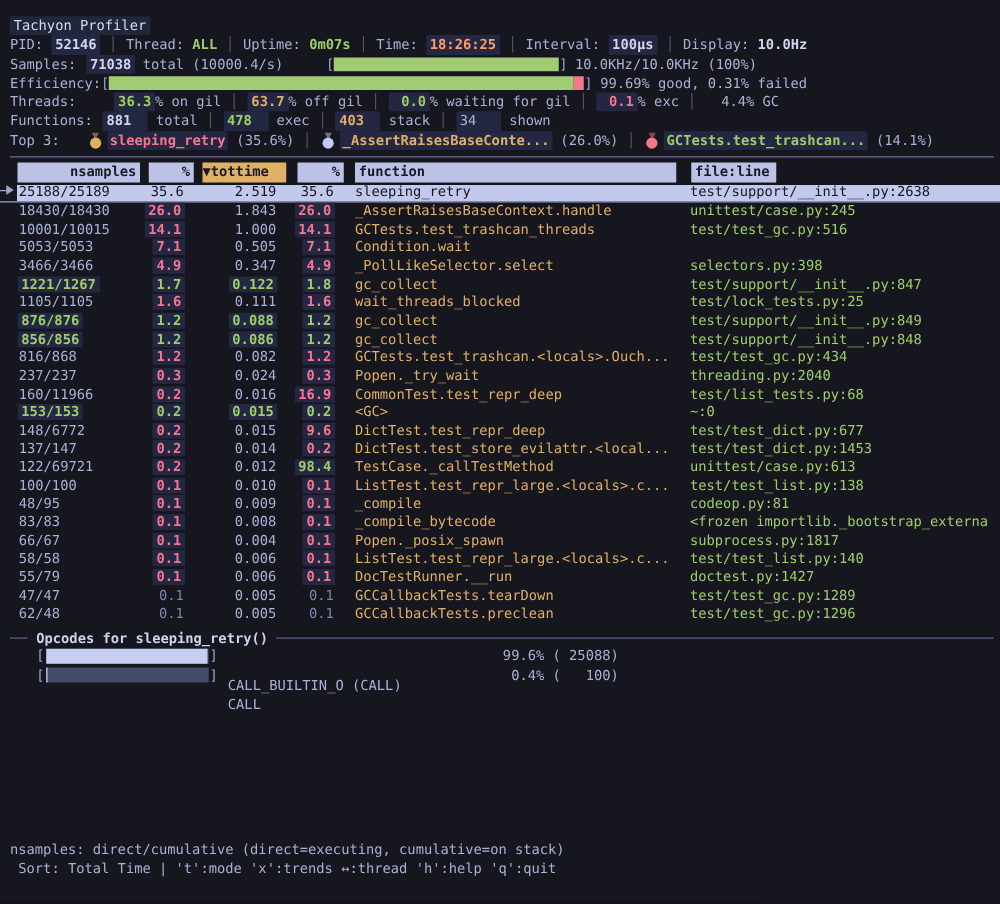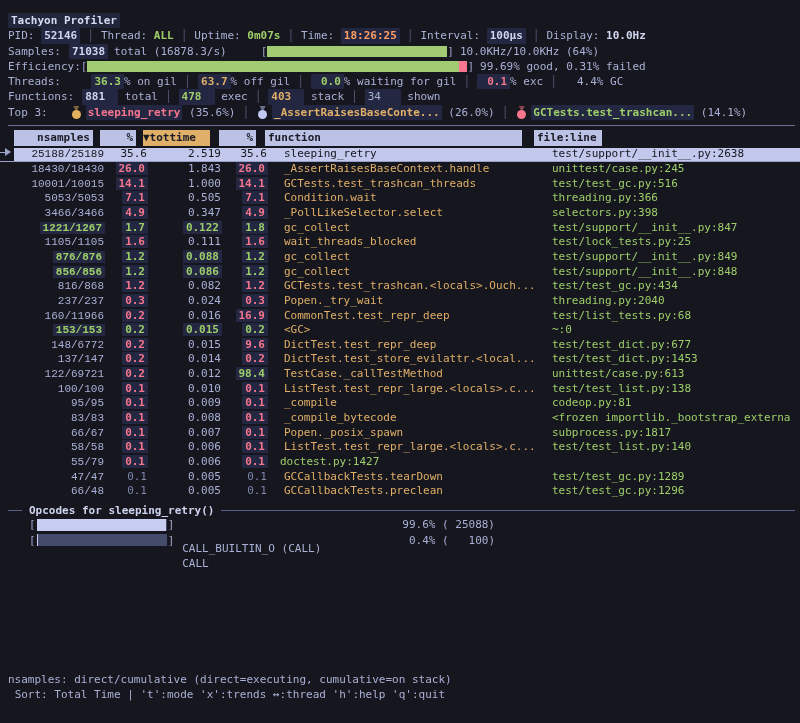--- a/index.html
+++ b/index.html
@@ -15,21 +15,21 @@
   .line{display:flex;align-items:center;height:15.3px;line-height:15.3px;white-space:pre;}
   .top{position:absolute;top:13px;left:8px;right:0;}
   .chip{background:var(--chip);padding:0 3px;border-radius:1px;}
   .v-bright{color:var(--bright);font-weight:bold;}
   .v-green{color:var(--green);font-weight:bold;}
   .v-orange{color:var(--orange);font-weight:bold;}
   .v-orange2{color:var(--orange2);font-weight:bold;}
   .v-red{color:var(--red);font-weight:bold;}
   .v-dim{color:#7d86ad;}
   .sep{color:var(--dim);padding:0 7px;}
-  .title-chip{background:#22263a;color:#d5dbf5;font-weight:bold;padding:0 3px;}
+  .title-chip{background:#22263a;color:#d5dbf5;font-weight:normal;padding:0 3px;}
   .ilabel{color:var(--fg);}
   .s-label{flex:none;}
   .samples-label{margin-right:8px;}
   .samples-detail{margin-left:6px;}
   .bracket{color:#9ba3c9;}
   .bkt-samples{margin-left:34px;}
   .hbar{display:inline-flex;height:11px;align-self:center;}
   .samples-bar{width:180px;}
   .samples-bar .fill{width:100%;background:var(--bar-green);}
   .eff-bar{width:380px;}
@@ -47,30 +47,30 @@
   .medal::before{content:"";position:absolute;top:0;left:1.5px;width:6px;height:6px;background:currentColor;opacity:.5;
     clip-path:polygon(0 0,100% 0,50% 100%);}
   .medal::after{content:"";position:absolute;bottom:0;left:0;width:9px;height:9px;border-radius:50%;background:currentColor;}
   .medal.gold{color:#e3b15e;} .medal.silver{color:#c0caf5;} .medal.bronze{color:#f7768e;}
   .top3-name{padding:0 2px;}
   .top3-pct{color:var(--fg);}
   .hrule{position:absolute;top:125px;left:8px;right:5px;height:1px;background:var(--rule);}
   .table{position:absolute;top:130px;left:0;right:0;}
   .thead{display:flex;height:16px;line-height:16px;margin-bottom:1.5px;white-space:pre;}
   .h{background:var(--hdr-bg);color:#1a1b26;font-weight:bold;overflow:hidden;}
-  .h-ns{margin-left:14px;width:79px;text-align:right;padding-right:3px;}
+  .h-ns{margin-left:14px;width:98px;text-align:right;padding-right:3px;}
   .h-p1{margin-left:7px;width:36px;text-align:right;padding-right:3px;}
   .h-tt{margin-left:7px;width:67px;text-align:right;padding-right:17px;background:var(--orange);}
   .h-p2{margin-left:9px;width:37px;text-align:right;padding-right:3px;}
   .h-fn{margin-left:9px;width:257px;padding-left:3px;}
   .h-fl{margin-left:12px;width:68px;padding-left:3px;}
   .trow{display:flex;align-items:center;height:14.65px;line-height:14.65px;white-space:pre;}
   .trow span{overflow:hidden;}
   .c-mark{width:14px;flex:none;}
-  .c-ns{width:91px;text-align:right;flex:none;font-family:Liberation Mono, monospace;}
+  .c-ns{width:91px;text-align:left;flex:none;}
   .c-p1{width:43px;text-align:right;flex:none;}
   .c-tt{width:74px;text-align:right;flex:none;}
   .c-p2{width:46px;text-align:right;flex:none;}
   .c-fn{width:256px;margin-left:16px;color:var(--orange);flex:none;}
   .c-fl{flex:1;margin-left:12px;color:var(--green);}
   .val{padding:0 1px;}
   .val.chipv{background:var(--chip);padding:0 3px;}
   .sel{background:linear-gradient(90deg,var(--bg) 0,var(--bg) 14px,var(--sel-bg) 14px);
     border-bottom:1px solid #9aa0c8;}
   .sel .c-ns,.sel .c-p1,.sel .c-tt,.sel .c-p2,.sel .c-fn,.sel .c-fl{color:var(--sel-fg);}
@@ -96,23 +96,23 @@
 </head>
 <body>
 
 <div class="screen">
   <div class="top">
     <div class="line">
       <span class="title-chip">Tachyon Profiler</span>
     </div>
     <div class="line" id="info-line"><span class="ilabel">PID: </span><span class="v-bright chip">52146</span><span class="sep">│</span><span class="ilabel">Thread: </span><span class="v-green">ALL</span><span class="sep">│</span><span class="ilabel">Uptime: </span><span class="v-green">0m07s</span><span class="sep">│</span><span class="ilabel">Time: </span><span class="v-orange2 chip">18:26:25</span><span class="sep">│</span><span class="ilabel">Interval: </span><span class="v-bright chip">100µs</span><span class="sep">│</span><span class="ilabel">Display: </span><span class="v-bright">10.0Hz</span></div>
     <div class="line">
-      <span class="s-label samples-label">Samples:</span><span class="chip v-bright">71038</span><span class="samples-detail">total (16878.3/s)</span>
+      <span class="s-label samples-label">Samples:</span><span class="chip v-bright">71038</span><span class="samples-detail">total (10000.4/s)</span>
       <span class="bracket bkt-samples">[</span><span class="hbar samples-bar"><span class="fill"></span></span><span class="bracket">]</span>
-      <span class="after-bar">10.0KHz/10.0KHz (64%)</span>
+      <span class="after-bar">10.0KHz/10.0KHz (100%)</span>
     </div>
     <div class="line">
       <span class="s-label">Efficiency:</span><span class="bracket">[</span><span class="hbar eff-bar"><span class="good"></span><span class="bad"></span></span><span class="bracket">]</span>
       <span class="after-bar">99.69% good, 0.31% failed</span>
     </div>
     <div class="line">
       <span class="s-label threads-label">Threads:</span><span id="threads-items" style="display:inline-flex;align-items:center;white-space:pre"><span class="stat-val v-green chip">36.3</span><span class="stat-suffix">% on gil</span><span class="sep">│</span><span class="stat-val v-orange chip">63.7</span><span class="stat-suffix">% off gil</span><span class="sep">│</span><span class="stat-val v-green chip">0.0</span><span class="stat-suffix">% waiting for gil</span><span class="sep">│</span><span class="stat-val v-red chip">0.1</span><span class="stat-suffix">% exc</span><span class="sep">│</span><span class="stat-val ">4.4</span><span class="stat-suffix">% GC</span></span>
     </div>
     <div class="line">
       <span class="s-label functions-label">Functions:</span><span id="functions-items" style="display:inline-flex;align-items:center;white-space:pre"><span class="fn-val v-bright chip">881</span><span class="stat-suffix"> total</span><span class="sep">│</span><span class="fn-val v-green chip">478</span><span class="stat-suffix"> exec</span><span class="sep">│</span><span class="fn-val v-orange chip">403</span><span class="stat-suffix"> stack</span><span class="sep">│</span><span class="fn-val  chip">34</span><span class="stat-suffix"> shown</span></span>
@@ -123,41 +123,41 @@
   </div>
 
   <div class="hrule"></div>
 
   <div class="table">
     <div class="thead" id="thead"><span class="h h-ns">nsamples</span><span class="h h-p1">%</span><span class="h h-tt sorted">▼tottime</span><span class="h h-p2">%</span><span class="h h-fn">function</span><span class="h h-fl">file:line</span></div>
     <div id="tbody">
         <span class="trow sel"><span class="c-mark"><span class="sel-marker"></span></span><span class="c-ns"><span class="val">25188/25189</span></span><span class="c-p1"><span class="val">35.6</span></span><span class="c-tt"><span class="val">2.519</span></span><span class="c-p2"><span class="val">35.6</span></span><span class="c-fn">sleeping_retry</span><span class="c-fl">test/support/__init__.py:2638</span></span>
         <span class="trow"><span class="c-mark"></span><span class="c-ns"><span class="val">18430/18430</span></span><span class="c-p1"><span class="val v-red chipv">26.0</span></span><span class="c-tt"><span class="val">1.843</span></span><span class="c-p2"><span class="val v-red chipv">26.0</span></span><span class="c-fn">_AssertRaisesBaseContext.handle</span><span class="c-fl">unittest/case.py:245</span></span>
         <span class="trow"><span class="c-mark"></span><span class="c-ns"><span class="val">10001/10015</span></span><span class="c-p1"><span class="val v-red chipv">14.1</span></span><span class="c-tt"><span class="val">1.000</span></span><span class="c-p2"><span class="val v-red chipv">14.1</span></span><span class="c-fn">GCTests.test_trashcan_threads</span><span class="c-fl">test/test_gc.py:516</span></span>
-        <span class="trow"><span class="c-mark"></span><span class="c-ns"><span class="val">5053/5053</span></span><span class="c-p1"><span class="val v-red chipv">7.1</span></span><span class="c-tt"><span class="val">0.505</span></span><span class="c-p2"><span class="val v-red chipv">7.1</span></span><span class="c-fn">Condition.wait</span><span class="c-fl">threading.py:366</span></span>
+        <span class="trow"><span class="c-mark"></span><span class="c-ns"><span class="val">5053/5053</span></span><span class="c-p1"><span class="val v-red chipv">7.1</span></span><span class="c-tt"><span class="val">0.505</span></span><span class="c-p2"><span class="val v-red chipv">7.1</span></span><span class="c-fn">Condition.wait</span></span>
         <span class="trow"><span class="c-mark"></span><span class="c-ns"><span class="val">3466/3466</span></span><span class="c-p1"><span class="val v-red chipv">4.9</span></span><span class="c-tt"><span class="val">0.347</span></span><span class="c-p2"><span class="val v-red chipv">4.9</span></span><span class="c-fn">_PollLikeSelector.select</span><span class="c-fl">selectors.py:398</span></span>
         <span class="trow"><span class="c-mark"></span><span class="c-ns"><span class="val v-green chipv">1221/1267</span></span><span class="c-p1"><span class="val v-green chipv">1.7</span></span><span class="c-tt"><span class="val v-green chipv">0.122</span></span><span class="c-p2"><span class="val v-green chipv">1.8</span></span><span class="c-fn">gc_collect</span><span class="c-fl">test/support/__init__.py:847</span></span>
         <span class="trow"><span class="c-mark"></span><span class="c-ns"><span class="val">1105/1105</span></span><span class="c-p1"><span class="val v-red chipv">1.6</span></span><span class="c-tt"><span class="val">0.111</span></span><span class="c-p2"><span class="val v-red chipv">1.6</span></span><span class="c-fn">wait_threads_blocked</span><span class="c-fl">test/lock_tests.py:25</span></span>
         <span class="trow"><span class="c-mark"></span><span class="c-ns"><span class="val v-green chipv">876/876</span></span><span class="c-p1"><span class="val v-green chipv">1.2</span></span><span class="c-tt"><span class="val v-green chipv">0.088</span></span><span class="c-p2"><span class="val v-green chipv">1.2</span></span><span class="c-fn">gc_collect</span><span class="c-fl">test/support/__init__.py:849</span></span>
         <span class="trow"><span class="c-mark"></span><span class="c-ns"><span class="val v-green chipv">856/856</span></span><span class="c-p1"><span class="val v-green chipv">1.2</span></span><span class="c-tt"><span class="val v-green chipv">0.086</span></span><span class="c-p2"><span class="val v-green chipv">1.2</span></span><span class="c-fn">gc_collect</span><span class="c-fl">test/support/__init__.py:848</span></span>
         <span class="trow"><span class="c-mark"></span><span class="c-ns"><span class="val">816/868</span></span><span class="c-p1"><span class="val v-red chipv">1.2</span></span><span class="c-tt"><span class="val">0.082</span></span><span class="c-p2"><span class="val v-red chipv">1.2</span></span><span class="c-fn">GCTests.test_trashcan.&lt;locals&gt;.Ouch...</span><span class="c-fl">test/test_gc.py:434</span></span>
         <span class="trow"><span class="c-mark"></span><span class="c-ns"><span class="val">237/237</span></span><span class="c-p1"><span class="val v-red chipv">0.3</span></span><span class="c-tt"><span class="val">0.024</span></span><span class="c-p2"><span class="val v-red chipv">0.3</span></span><span class="c-fn">Popen._try_wait</span><span class="c-fl">threading.py:2040</span></span>
         <span class="trow"><span class="c-mark"></span><span class="c-ns"><span class="val">160/11966</span></span><span class="c-p1"><span class="val v-red chipv">0.2</span></span><span class="c-tt"><span class="val">0.016</span></span><span class="c-p2"><span class="val v-red chipv">16.9</span></span><span class="c-fn">CommonTest.test_repr_deep</span><span class="c-fl">test/list_tests.py:68</span></span>
         <span class="trow"><span class="c-mark"></span><span class="c-ns"><span class="val v-green chipv">153/153</span></span><span class="c-p1"><span class="val v-green chipv">0.2</span></span><span class="c-tt"><span class="val v-green chipv">0.015</span></span><span class="c-p2"><span class="val v-green chipv">0.2</span></span><span class="c-fn">&lt;GC&gt;</span><span class="c-fl">~:0</span></span>
         <span class="trow"><span class="c-mark"></span><span class="c-ns"><span class="val">148/6772</span></span><span class="c-p1"><span class="val v-red chipv">0.2</span></span><span class="c-tt"><span class="val">0.015</span></span><span class="c-p2"><span class="val v-red chipv">9.6</span></span><span class="c-fn">DictTest.test_repr_deep</span><span class="c-fl">test/test_dict.py:677</span></span>
         <span class="trow"><span class="c-mark"></span><span class="c-ns"><span class="val">137/147</span></span><span class="c-p1"><span class="val v-red chipv">0.2</span></span><span class="c-tt"><span class="val">0.014</span></span><span class="c-p2"><span class="val v-red chipv">0.2</span></span><span class="c-fn">DictTest.test_store_evilattr.&lt;local...</span><span class="c-fl">test/test_dict.py:1453</span></span>
         <span class="trow"><span class="c-mark"></span><span class="c-ns"><span class="val">122/69721</span></span><span class="c-p1"><span class="val v-red chipv">0.2</span></span><span class="c-tt"><span class="val">0.012</span></span><span class="c-p2"><span class="val v-green chipv">98.4</span></span><span class="c-fn">TestCase._callTestMethod</span><span class="c-fl">unittest/case.py:613</span></span>
         <span class="trow"><span class="c-mark"></span><span class="c-ns"><span class="val">100/100</span></span><span class="c-p1"><span class="val v-red chipv">0.1</span></span><span class="c-tt"><span class="val">0.010</span></span><span class="c-p2"><span class="val v-red chipv">0.1</span></span><span class="c-fn">ListTest.test_repr_large.&lt;locals&gt;.c...</span><span class="c-fl">test/test_list.py:138</span></span>
-        <span class="trow"><span class="c-mark"></span><span class="c-ns"><span class="val">95/95</span></span><span class="c-p1"><span class="val v-red chipv">0.1</span></span><span class="c-tt"><span class="val">0.009</span></span><span class="c-p2"><span class="val v-red chipv">0.1</span></span><span class="c-fn">_compile</span><span class="c-fl">codeop.py:81</span></span>
+        <span class="trow"><span class="c-mark"></span><span class="c-ns"><span class="val">48/95</span></span><span class="c-p1"><span class="val v-red chipv">0.1</span></span><span class="c-tt"><span class="val">0.009</span></span><span class="c-p2"><span class="val v-red chipv">0.1</span></span><span class="c-fn">_compile</span><span class="c-fl">codeop.py:81</span></span>
         <span class="trow"><span class="c-mark"></span><span class="c-ns"><span class="val">83/83</span></span><span class="c-p1"><span class="val v-red chipv">0.1</span></span><span class="c-tt"><span class="val">0.008</span></span><span class="c-p2"><span class="val v-red chipv">0.1</span></span><span class="c-fn">_compile_bytecode</span><span class="c-fl">&lt;frozen importlib._bootstrap_externa</span></span>
-        <span class="trow"><span class="c-mark"></span><span class="c-ns"><span class="val">66/67</span></span><span class="c-p1"><span class="val v-red chipv">0.1</span></span><span class="c-tt"><span class="val">0.007</span></span><span class="c-p2"><span class="val v-red chipv">0.1</span></span><span class="c-fn">Popen._posix_spawn</span><span class="c-fl">subprocess.py:1817</span></span>
+        <span class="trow"><span class="c-mark"></span><span class="c-ns"><span class="val">66/67</span></span><span class="c-p1"><span class="val v-red chipv">0.1</span></span><span class="c-tt"><span class="val">0.004</span></span><span class="c-p2"><span class="val v-red chipv">0.1</span></span><span class="c-fn">Popen._posix_spawn</span><span class="c-fl">subprocess.py:1817</span></span>
         <span class="trow"><span class="c-mark"></span><span class="c-ns"><span class="val">58/58</span></span><span class="c-p1"><span class="val v-red chipv">0.1</span></span><span class="c-tt"><span class="val">0.006</span></span><span class="c-p2"><span class="val v-red chipv">0.1</span></span><span class="c-fn">ListTest.test_repr_large.&lt;locals&gt;.c...</span><span class="c-fl">test/test_list.py:140</span></span>
-        <span class="trow"><span class="c-mark"></span><span class="c-ns"><span class="val">55/79</span></span><span class="c-p1"><span class="val v-red chipv">0.1</span></span><span class="c-tt"><span class="val">0.006</span></span><span class="c-p2"><span class="val v-red chipv">0.1</span></span><span class="c-fl">doctest.py:1427</span></span>
+        <span class="trow"><span class="c-mark"></span><span class="c-ns"><span class="val">55/79</span></span><span class="c-p1"><span class="val v-red chipv">0.1</span></span><span class="c-tt"><span class="val">0.006</span></span><span class="c-p2"><span class="val v-red chipv">0.1</span></span><span class="c-fn">DocTestRunner.__run</span><span class="c-fl">doctest.py:1427</span></span>
         <span class="trow"><span class="c-mark"></span><span class="c-ns"><span class="val">47/47</span></span><span class="c-p1"><span class="val v-dim">0.1</span></span><span class="c-tt"><span class="val">0.005</span></span><span class="c-p2"><span class="val v-dim">0.1</span></span><span class="c-fn">GCCallbackTests.tearDown</span><span class="c-fl">test/test_gc.py:1289</span></span>
-        <span class="trow"><span class="c-mark"></span><span class="c-ns"><span class="val">66/48</span></span><span class="c-p1"><span class="val v-dim">0.1</span></span><span class="c-tt"><span class="val">0.005</span></span><span class="c-p2"><span class="val v-dim">0.1</span></span><span class="c-fn">GCCallbackTests.preclean</span><span class="c-fl">test/test_gc.py:1296</span></span>
+        <span class="trow"><span class="c-mark"></span><span class="c-ns"><span class="val">62/48</span></span><span class="c-p1"><span class="val v-dim">0.1</span></span><span class="c-tt"><span class="val">0.005</span></span><span class="c-p2"><span class="val v-dim">0.1</span></span><span class="c-fn">GCCallbackTests.preclean</span><span class="c-fl">test/test_gc.py:1296</span></span>
       </div>
   </div>
 
   <div class="opcodes">
     <div class="op-title-row">
       <span class="dash short"></span>
       <span class="op-title">Opcodes for sleeping_retry()</span>
       <span class="dash long"></span>
     </div>
     <div id="op-rows">

